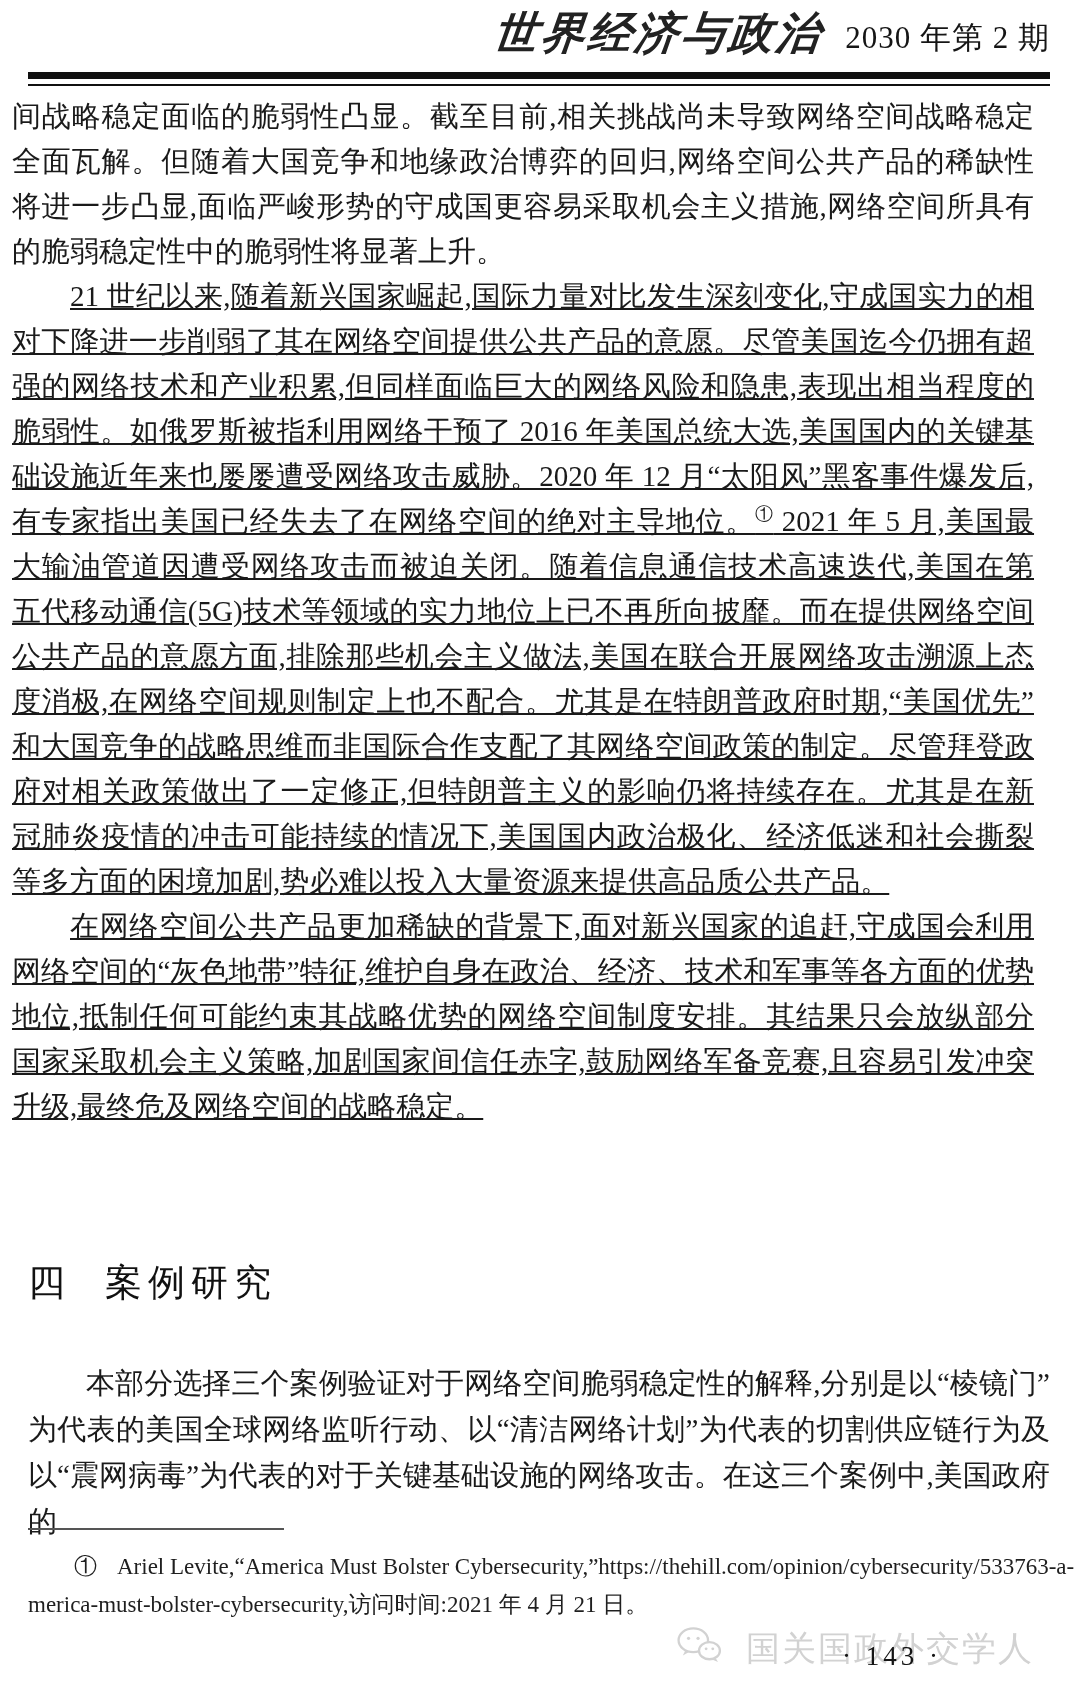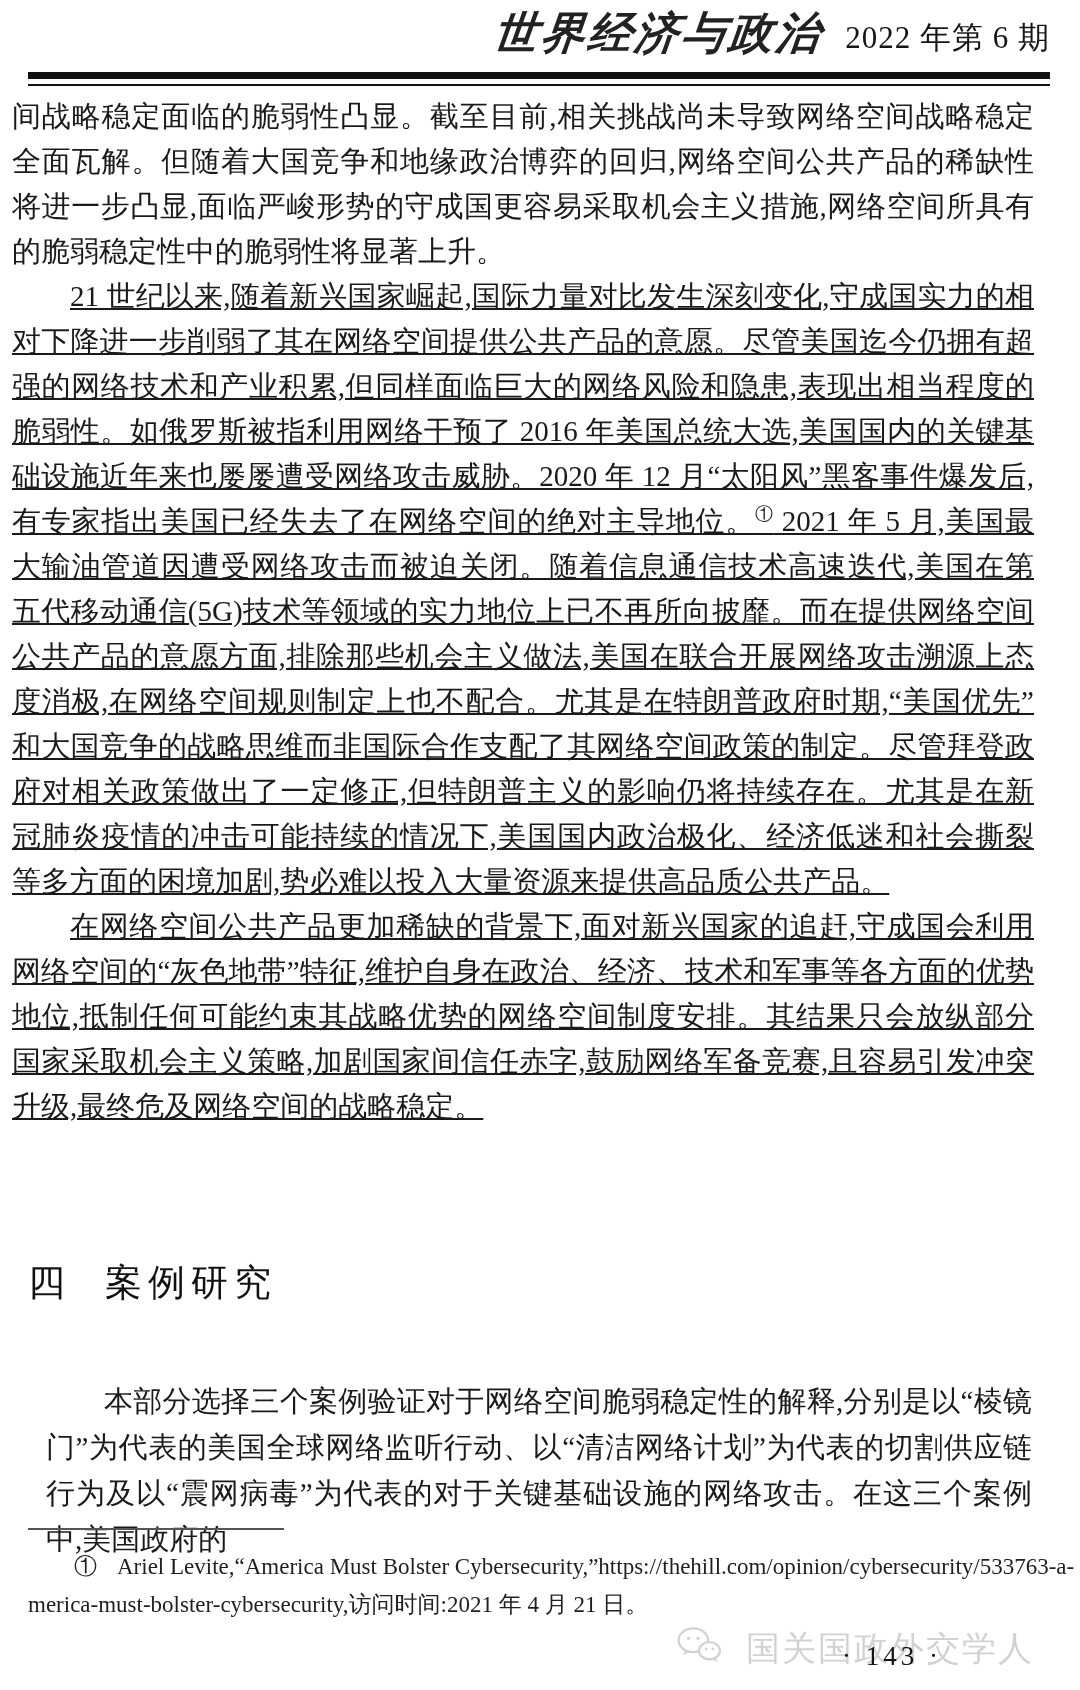--- a/index.html
+++ b/index.html
@@ -44,21 +44,21 @@
     font-size:37px;color:#111;
     letter-spacing:6px;
   }
   .section-heading .sec-num{margin-right:34px;}
   
   .body-text-2{
     position:absolute;top:1360px;left:28px;width:1022px;
     font-size:29px;line-height:46px;
     text-align:justify;color:#1a1a1a;
   }
-  .body-text-2 p{margin:18px;padding:0;text-indent:2em;}
+  .body-text-2 p{margin:0;padding:0;text-indent:2em;}
   
   .footnote-rule{position:absolute;top:1528px;left:28px;width:256px;height:2px;background:#555;}
   .footnote{
     position:absolute;top:1548px;left:28px;width:1022px;
     font-size:23px;line-height:38px;color:#1f1f1f;
   }
   .fn-line1{
     text-indent:2em;
     text-align:justify;
     text-align-last:justify;
@@ -78,21 +78,21 @@
     font-size:27px;color:#151515;letter-spacing:4px;
   }
 </style>
 </head>
 <body>
 
 <div class="page">
 
   <div class="header-row">
     <span class="journal-logo">世界经济与政治</span>
-    <span class="issue-label">2022 年第 6 期</span>
+    <span class="issue-label">2030 年第 2 期</span>
   </div>
   <div class="rule-thick"></div>
   <div class="rule-thin"></div>
 
   <div class="body-text">
     <p>间战略稳定面临的脆弱性凸显。截至目前,相关挑战尚未导致网络空间战略稳定全面瓦解。但随着大国竞争和地缘政治博弈的回归,网络空间公共产品的稀缺性将进一步凸显,面临严峻形势的守成国更容易采取机会主义措施,网络空间所具有的脆弱稳定性中的脆弱性将显著上升。</p>
     <p class="para-indent"><span>21 世纪以来,随着新兴国家崛起,国际力量对比发生深刻变化,守成国实力的相对下降进一步削弱了其在网络空间提供公共产品的意愿。尽管美国迄今仍拥有超强的网络技术和产业积累,但同样面临巨大的网络风险和隐患,表现出相当程度的脆弱性。如俄罗斯被指利用网络干预了 2016 年美国总统大选,美国国内的关键基础设施近年来也屡屡遭受网络攻击威胁。2020 年 12 月“太阳风”黑客事件爆发后,有专家指出美国已经失去了在网络空间的绝对主导地位。</span><sup class="fn-ref">①</sup><span> 2021 年 5 月,美国最大输油管道因遭受网络攻击而被迫关闭。随着信息通信技术高速迭代,美国在第五代移动通信(5G)技术等领域的实力地位上已不再所向披靡。而在提供网络空间公共产品的意愿方面,排除那些机会主义做法,美国在联合开展网络攻击溯源上态度消极,在网络空间规则制定上也不配合。尤其是在特朗普政府时期,“美国优先”和大国竞争的战略思维而非国际合作支配了其网络空间政策的制定。尽管拜登政府对相关政策做出了一定修正,但特朗普主义的影响仍将持续存在。尤其是在新冠肺炎疫情的冲击可能持续的情况下,美国国内政治极化、经济低迷和社会撕裂等多方面的困境加剧,势必难以投入大量资源来提供高品质公共产品。</span></p>
     <p class="para-indent">在网络空间公共产品更加稀缺的背景下,面对新兴国家的追赶,守成国会利用网络空间的“灰色地带”特征,维护自身在政治、经济、技术和军事等各方面的优势地位,抵制任何可能约束其战略优势的网络空间制度安排。其结果只会放纵部分国家采取机会主义策略,加剧国家间信任赤字,鼓励网络军备竞赛,且容易引发冲突升级,最终危及网络空间的战略稳定。</p>
   </div>
 

